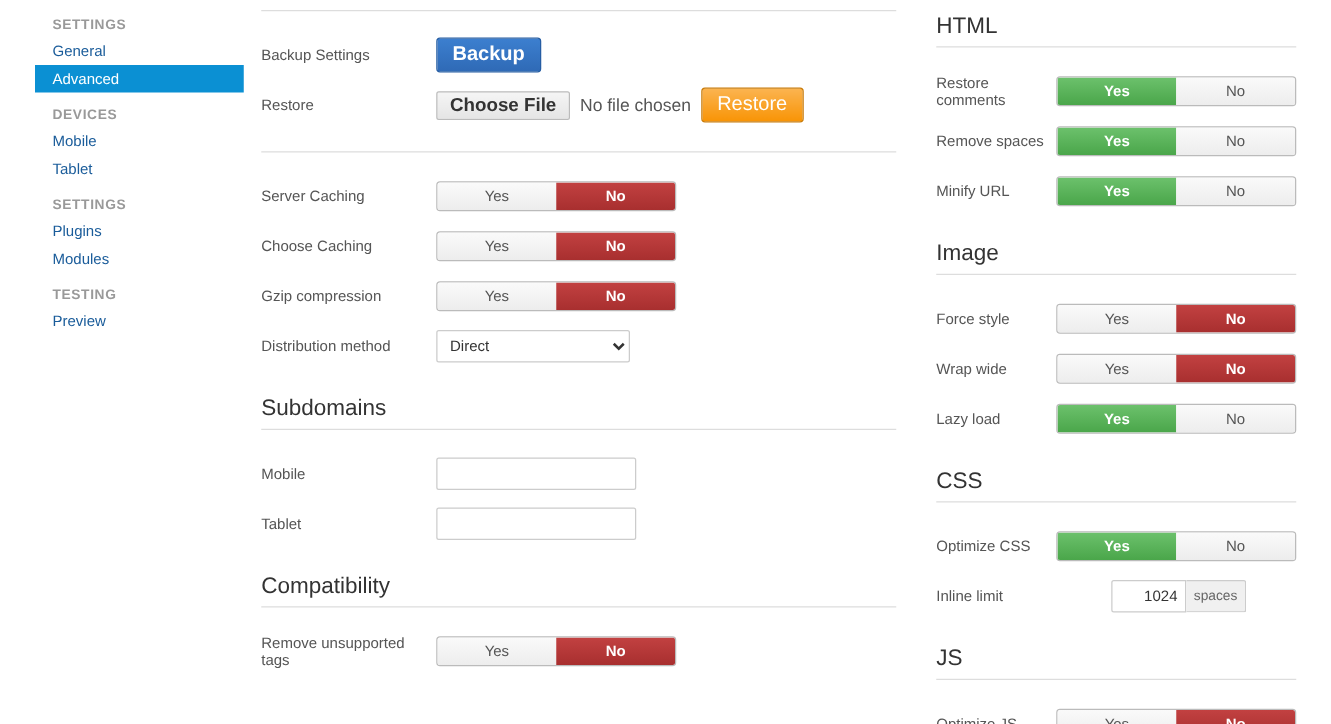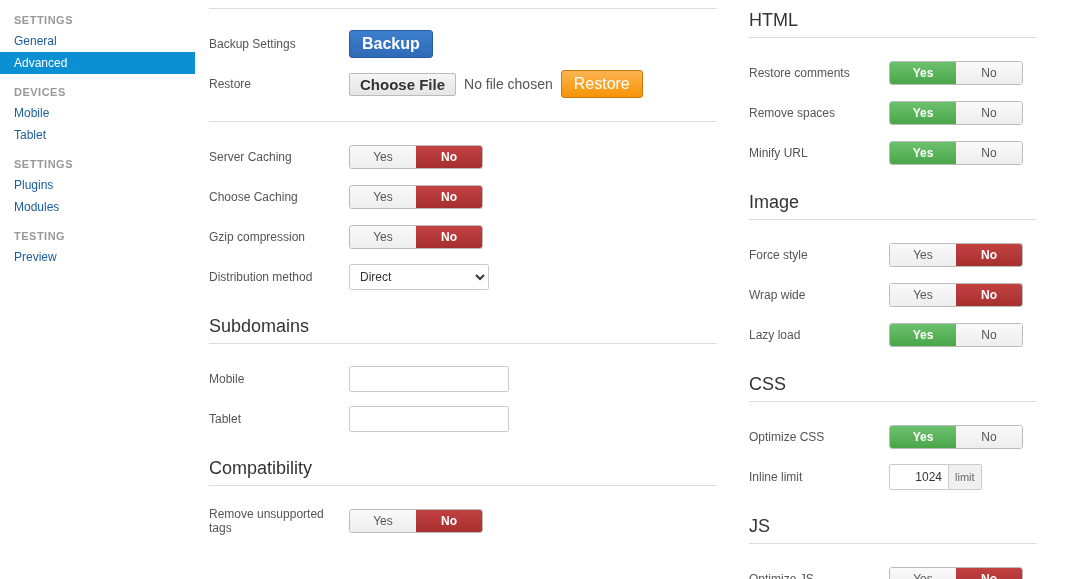--- a/index.html
+++ b/index.html
@@ -2,46 +2,46 @@
 <html><head>
 <meta charset="utf-8">
 <style>
   * { box-sizing: border-box; margin: 0; padding: 0; }
   body { font-family: Arial, Helvetica, sans-serif; font-size: 12px; color: #333; background: #fff; }
   .wrapper { display: flex; width: 1065px; }
   .sidebar { width: 195px; flex-shrink: 0; padding-top: 8px; }
   .side-header { color: #999; font-size: 11px; font-weight: bold; letter-spacing: 0.5px; padding: 6px 14px 4px 14px; }
   .side-item { display: block; color: #1a5c9a; font-size: 12px; padding: 4px 14px; cursor: pointer; }
   .side-item.active { background: #0b90d3; color: #fff; }
-  .side-group { margin-bottom: 6px; }
+  .side-group { margin-bottom: 6px; margin-left: 28px; }
 
   .main { flex: 1; display: flex; }
   .col { padding: 8px 18px 8px 14px; }
   .col-left { width: 540px; }
   .col-right { width: 320px; }
 
   h2.section { font-size: 18px; font-weight: normal; color: #333; margin: 2px 0 6px 0; }
   hr.rule { border: none; border-top: 1px solid #ddd; margin: 0 0 18px 0; }
 
   .row { display: flex; align-items: center; min-height: 34px; margin-bottom: 6px; justify-content: space-between; }
   .row .label { width: 140px; color: #555; font-size: 12px; }
   .row .control { flex: 1; display: flex; align-items: center; gap: 8px; }
 
   .btn { display: inline-block; font-size: 16px; padding: 4px 12px; border-radius: 3px; border: 1px solid transparent; cursor: pointer; text-align: center; }
   .btn-primary { background: linear-gradient(#3c7fcf, #2f6ab6); border-color: #255da3; color: #fff; font-weight: bold; }
   .btn-orange { background: linear-gradient(#fbb450, #f89406); border-color: #c97a06; color: #fff; }
   .btn-file { background: linear-gradient(#f5f5f5, #e5e5e5); border: 1px solid #bbb; color: #333; font-size: 15px; padding: 2px 10px; border-radius: 2px; font-weight: bold; }
 
-  .toggle { display: flex; width: 134px; height: 24px; border: 1px solid #bbb; border-radius: 3px; overflow: hidden; }
+  .toggle { display: flex; width: 192px; height: 24px; border: 1px solid #bbb; border-radius: 3px; overflow: hidden; }
   .toggle .opt { flex: 1; display: flex; align-items: center; justify-content: center; font-size: 12px; cursor: pointer; background: linear-gradient(#fafafa,#ededed); color: #555; }
   .toggle .opt.active-yes { background: linear-gradient(#6cc16c,#4aa64a); color: #fff; font-weight: bold; }
   .toggle .opt.active-no  { background: linear-gradient(#c24141,#a82f2f); color: #fff; font-weight: bold; }
 
   select, input[type=text] { height: 26px; border: 1px solid #ccc; border-radius: 2px; padding: 2px 6px; font-size: 12px; color: #333; background:#fff; }
-  select { width: 140px; }
+  select { width: 155px; }
   input[type=text].wide { width: 160px; }
   input[type=text].num { width: 60px; text-align: right; }
 
   .unit { display: inline-flex; align-items:center; height: 26px; border:1px solid #ccc; border-left:none; background:#f0f0f0; color:#666; padding:0 6px; font-size:11px; border-radius:0 2px 2px 0; }
   .numwrap { display: flex; }
   .numwrap input { border-radius: 2px 0 0 2px; }
 
   .filestatus { color:#555; font-size:14px; }
   .spacer { height: 14px; }
 </style>
@@ -240,21 +240,21 @@
             <div class="opt active-yes">Yes</div>
             <div class="opt">No</div>
           </div>
         </div>
       </div>
       <div class="row">
         <div class="label">Inline limit</div>
         <div class="control">
           <div class="numwrap">
             <input type="text" class="num" value="1024" style="">
-            <span class="unit">limit</span>
+            <span class="unit">spaces</span>
           </div>
         </div>
       </div>
 
       <div class="spacer"></div>
       <h2 class="section">JS</h2>
       <hr class="rule">
 
       <div class="row">
         <div class="label">Optimize JS</div>

